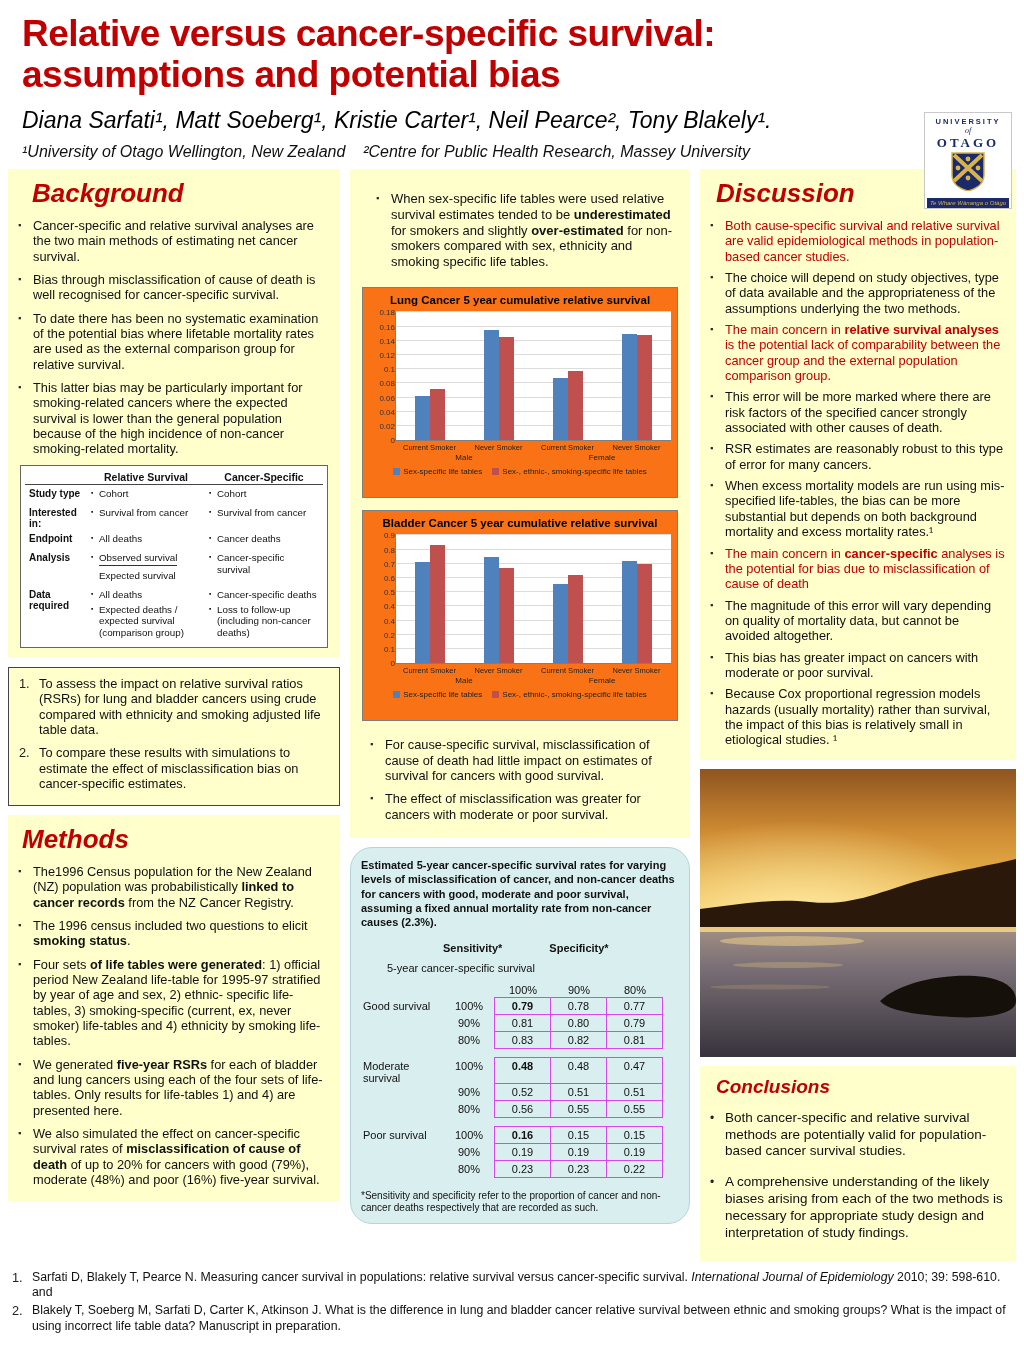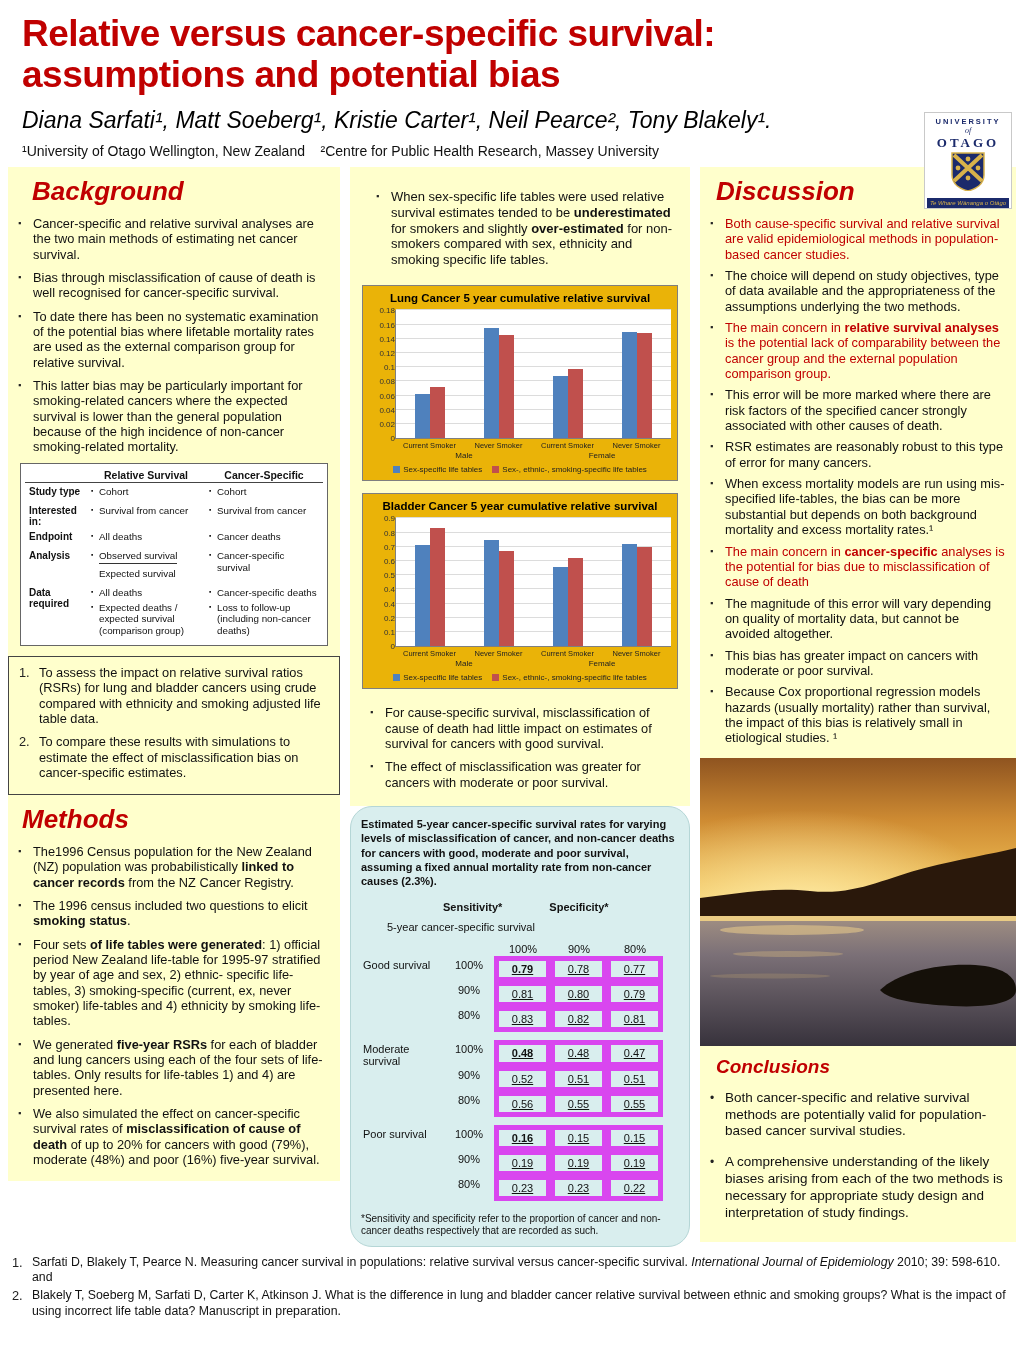--- a/index.html
+++ b/index.html
@@ -7,34 +7,34 @@
     width:1024px; min-height:1365px; background:#ffffff;
     font-family:"Liberation Sans", sans-serif; color:#111;
   }
   .poster { width:1024px; min-height:1365px; position:relative; }
 
   
   .hdr { position:relative; padding:14px 112px 4px 22px; }
   .title { white-space:pre-line; font-weight:bold; font-size:37px; line-height:1.1;
     color:#c00000; margin:0; letter-spacing:-0.5px; }
   .authors { font-style:italic; font-size:23px; margin-top:12px; color:#000; }
-  .affil { font-size:14px; margin-top:9px; white-space:pre-wrap; }
+  .affil { font-style:italic; font-size:16px; margin-top:9px; white-space:pre-wrap; }
 
   .logo { position:absolute; right:12px; top:112px; width:88px; background:#fff;
     border:1px solid #c9c9c9; text-align:center; padding:4px 2px 0; box-sizing:border-box; }
   .logo-l1 { color:#1b2a6b; font-size:7.5px; font-weight:bold; letter-spacing:2px; }
   .logo-l2 { color:#1b2a6b; font-size:8px; font-style:italic; font-family:"Liberation Serif", serif; }
   .logo-l3 { color:#1b2a6b; font-size:13px; font-weight:bold; letter-spacing:3px; font-family:"Liberation Serif", serif; }
   .logo-motto { background:#1b2a6b; color:#d8b24a; font-style:italic; font-size:6px;
     padding:2px 1px; margin-top:3px; }
 
   
   .cols { display:grid; grid-template-columns:332px 340px 1fr; gap:10px;
     padding:4px 8px 0; align-items:start; }
-  .col { display:flex; flex-direction:column; }
+  .col { display:flex; flex-direction:column; gap:9px; }
 
   .ybox { background:#ffffcc; padding:8px 10px 6px; box-sizing:border-box; }
   .sech { font-weight:bold; font-style:italic; font-size:26px; line-height:1.1;
     color:#c00000; margin:2px 0 10px 14px; }
   .objh { font-weight:bold; font-style:italic; font-size:18px; color:#000; margin:2px 0 9px 32px; }
   .conh { font-weight:bold; font-style:italic; font-size:19px; color:#c00000; margin:2px 0 12px 6px; }
   .objbox { border:1px solid #444; }
 
   
   .li { display:flex; margin:0 0 8px 0; font-size:12.8px; line-height:1.2; }
@@ -54,21 +54,21 @@
   .cr > div { padding:3px 4px 1px; }
   .ch { border-bottom:1px solid #444; }
   .cc.hd { font-weight:bold; font-size:10.5px; text-align:center; }
   .cl { font-weight:bold; font-size:10px; }
   .ci { display:flex; font-size:9.8px; line-height:1.15; margin-bottom:4px; }
   .ci .cb { flex:0 0 8px; width:8px; font-size:6.5px; padding-top:1px; }
   .ci.nb { padding-left:8px; }
   .u { border-bottom:1px solid #333; padding-bottom:1px; }
 
   
-  .chart { background:#eab308; border:1px solid #7f7f7f; margin:6px 2px 12px; padding:5px 6px 6px; }
+  .chart { background:#f97316; border:1px solid #7f7f7f; margin:6px 2px 12px; padding:5px 6px 21px; }
   .ctitle { text-align:center; font-weight:bold; font-size:11.5px; margin:1px 0 6px; color:#000; }
   .cbody { display:flex; }
   .ylabels { position:relative; width:26px; height:128px; font-size:8px; color:#333; }
   .yt { position:absolute; right:0; transform:translateY(50%);margin-top:44px; }
   .plotwrap { flex:1; }
   .plot { position:relative; height:128px; border-left:1px solid #7f7f7f; border-bottom:1px solid #7f7f7f; background:#fff; }
   .gl { position:absolute; left:0; right:0; height:1px; background:#dcdcdc; }
   .bg { position:absolute; bottom:0; height:100%; display:flex; align-items:flex-end; justify-content:center; }
   .bar { width:15px; }
   .xcats { display:flex; font-size:7.5px; text-align:center; margin-top:2px; color:#222; }
@@ -85,21 +85,21 @@
     padding:10px 10px 8px; box-sizing:border-box; }
   .cap { font-weight:bold; font-size:11px; line-height:1.3; margin:0 0 10px; }
   .sr { display:grid; grid-template-columns:82px 52px 56px 56px 56px; align-items:stretch; font-size:11px; }
   .sr.gap { margin-top:9px; }
   .s345 { grid-column:3 / span 3; text-align:center; }
   .s2 { text-align:center; padding:2px 0; }
   .sb { font-weight:bold; padding:2px 0 6px; }
   .slab { grid-column:1 / -1; padding:2px 0 8px 26px; }
   .colh { text-align:center; padding:2px 0; }
   .gname { font-size:11px; padding:2px 0 0 2px; }
-  .vcell { border:5px solid #d946ef; margin:-1px 0 0 -1px; text-align:center; padding:2px 0;text-decoration:underline; }
+  .vcell { border:1px solid #d946ef; margin:-1px 0 0 -1px; text-align:center; padding:2px 0; }
   .vcell.b { font-weight:bold; }
   .fn { font-size:10px; line-height:1.25; margin:12px 0 0; }
 
   
   .photo { line-height:0; }
   .photo svg { display:block; width:100%; height:auto; }
 
   
   .refs { padding:8px 14px 10px 12px; font-size:12.3px; }
   .refs .li { margin-bottom:3px; line-height:1.25; font-size:12.3px; }

